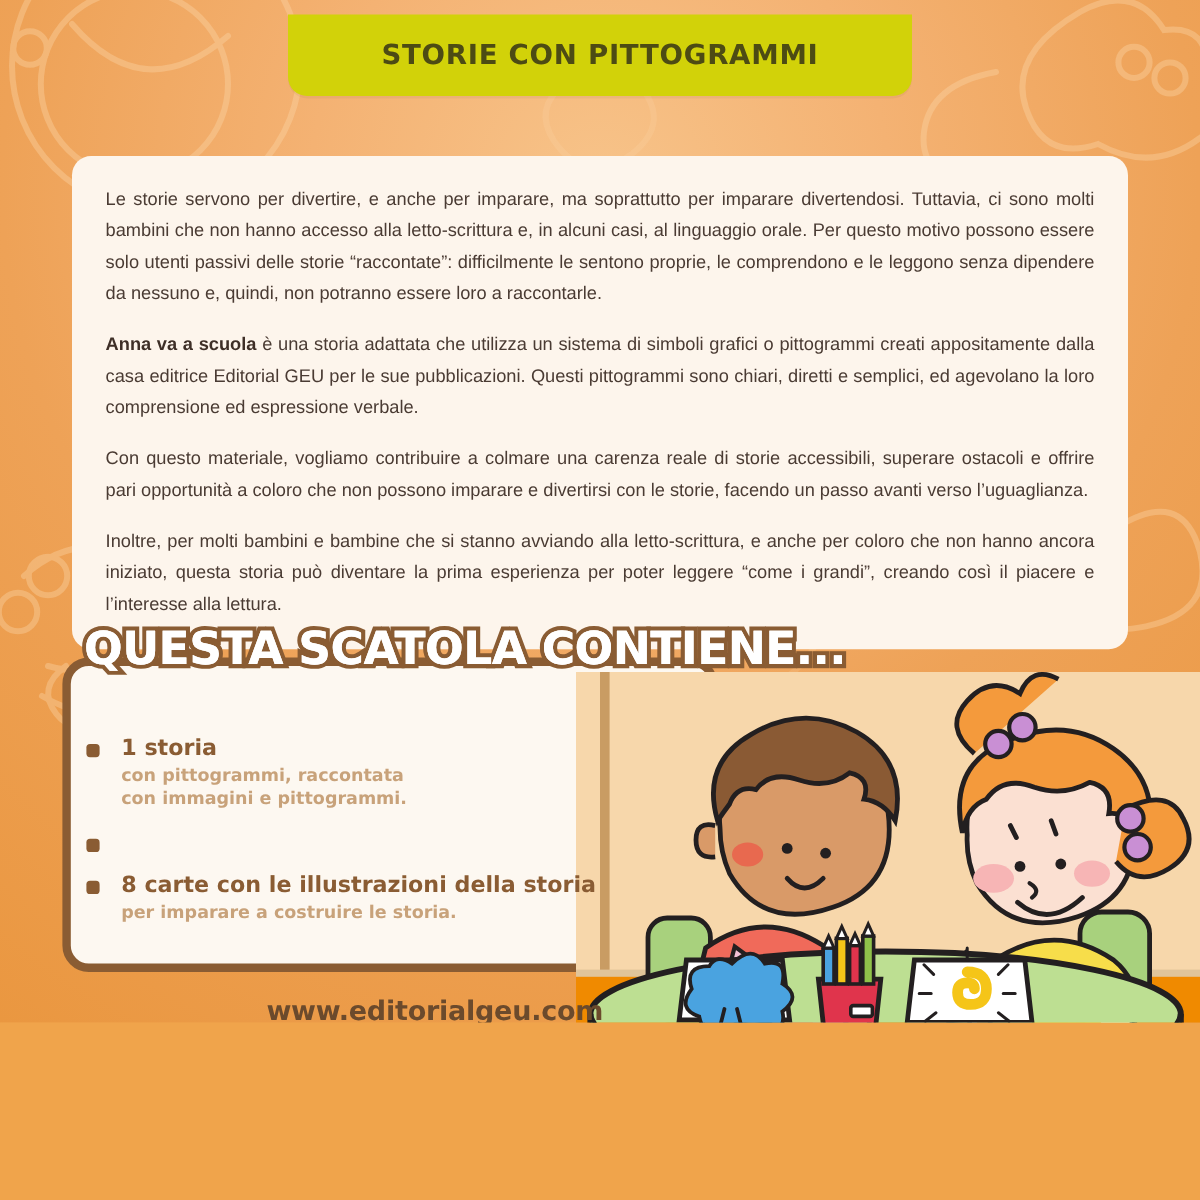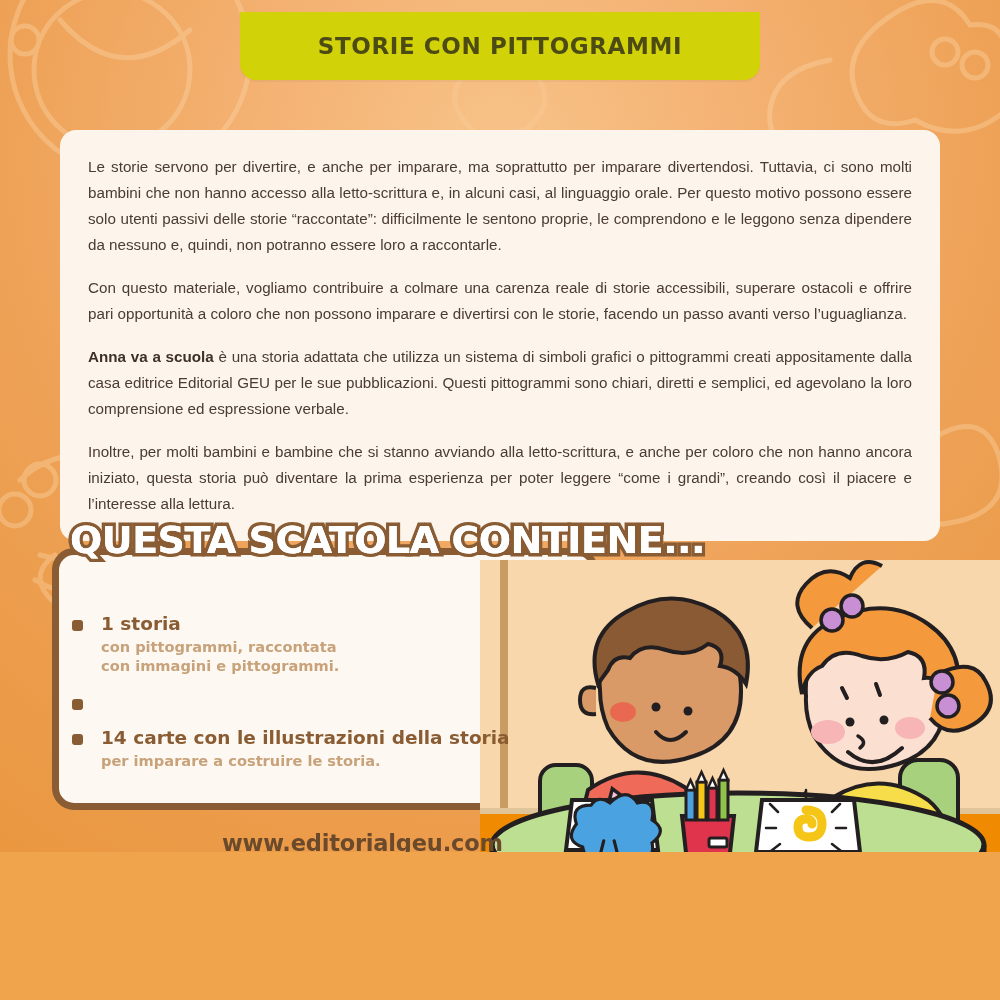--- a/index.html
+++ b/index.html
@@ -167,22 +167,22 @@
       <path d="M560 480 q55 -40 105 5 q40 42 -10 80" opacity=".5"></path>
     </g>
   </svg>
 
   <div class="banner">
     <div class="banner-title">STORIE CON PITTOGRAMMI</div>
   </div>
 
   <div class="intro">
     <p>Le storie servono per divertire, e anche per imparare, ma soprattutto per imparare divertendosi. Tuttavia, ci sono molti bambini che non hanno accesso alla letto-scrittura e, in alcuni casi, al linguaggio orale. Per questo motivo possono essere solo utenti passivi delle storie “raccontate”: difficilmente le sentono proprie, le comprendono e le leggono senza dipendere da nessuno e, quindi, non potranno essere loro a raccontarle.</p>
+    <p><b>Anna va a scuola</b><span> è una storia adattata che utilizza un sistema di simboli grafici o pittogrammi creati appositamente dalla casa editrice Editorial GEU per le sue pubblicazioni. Questi pittogrammi sono chiari, diretti e semplici, ed agevolano la loro comprensione ed espressione verbale.</span></p>
     <p>Con questo materiale, vogliamo contribuire a colmare una carenza reale di storie accessibili, superare ostacoli e offrire pari opportunità a coloro che non possono imparare e divertirsi con le storie, facendo un passo avanti verso l’uguaglianza.</p>
-    <p><b>Anna va a scuola</b><span> è una storia adattata che utilizza un sistema di simboli grafici o pittogrammi creati appositamente dalla casa editrice Editorial GEU per le sue pubblicazioni. Questi pittogrammi sono chiari, diretti e semplici, ed agevolano la loro comprensione ed espressione verbale.</span></p>
     <p>Inoltre, per molti bambini e bambine che si stanno avviando alla letto-scrittura, e anche per coloro che non hanno ancora iniziato, questa storia può diventare la prima esperienza per poter leggere “come i grandi”, creando così il piacere e l’interesse alla lettura.</p>
   </div>
 
   <svg class="illus" viewBox="0 0 520 440">
     <defs>
       <clipPath id="clipAll">
           <rect x="0" y="0" width="520" height="440"></rect>
         </clipPath>
     </defs>
     <g clip-path="url(#clipAll)">
@@ -324,21 +324,21 @@
       </div>
     </div>
     <div class="bullet">
       <span class="dot"></span>
       <div>
       </div>
     </div>
     <div class="bullet">
       <span class="dot"></span>
       <div>
-        <div class="b-title">14 carte con le illustrazioni della storia</div>
+        <div class="b-title">8 carte con le illustrazioni della storia</div>
         <div class="b-sub">per imparare a costruire le storia.</div>
       </div>
     </div>
   </div>
 
   <div class="website">www.editorialgeu.com</div>
 
   <div class="logo">
     <div class="logo-row">
       <div class="logo-sq sq-g">G</div>

